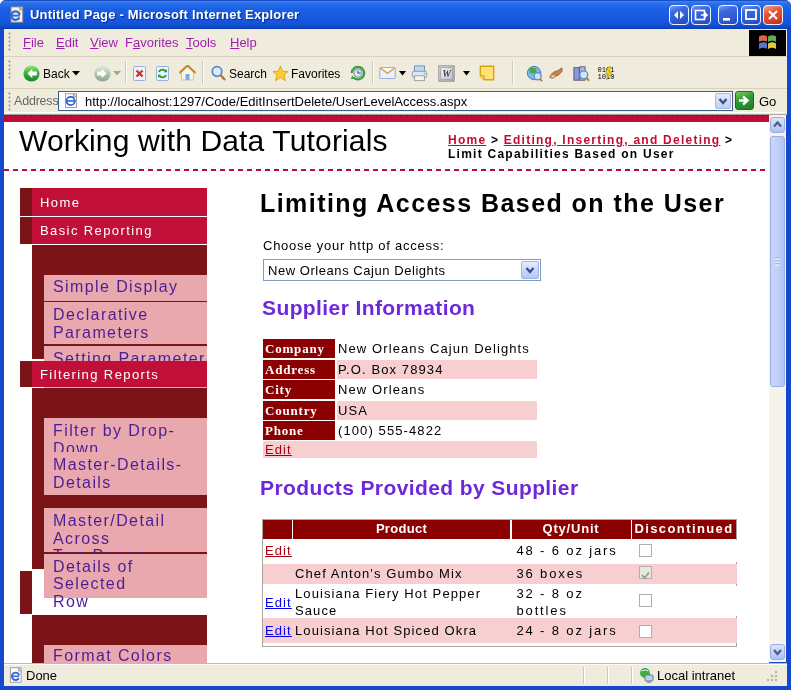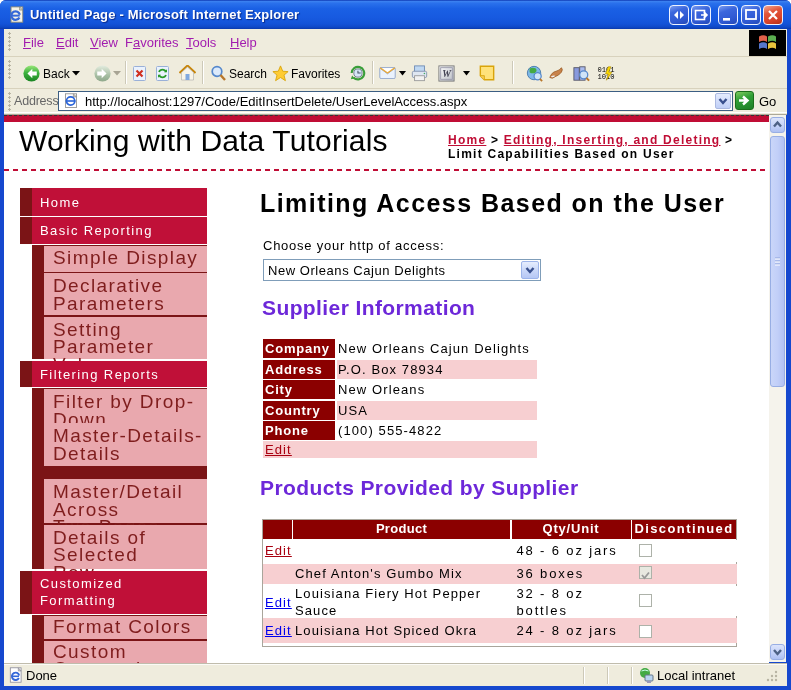--- a/index.html
+++ b/index.html
@@ -38,31 +38,31 @@
 #content{position:absolute;left:4px;top:115px;width:765px;height:548px;background:#fff;overflow:hidden;}
 #redbar{position:absolute;left:0;top:0;width:765px;height:7px;background:#C00D35;border-top:1px dashed #333;box-sizing:border-box;}
 #sitetitle{position:absolute;left:15px;top:9px;font-size:30px;color:#000;letter-spacing:0.15px;}
 #crumb{position:absolute;left:444px;top:19px;font-size:12px;font-weight:bold;color:#000;line-height:13.8px;letter-spacing:1.25px;}
 #crumb a{color:#C00D35;}
 #dashline{position:absolute;left:0;top:54px;width:765px;height:2px;background:repeating-linear-gradient(90deg,#C00D35 0px,#C00D35 5px,transparent 5px,transparent 9px);}
 
 .m-dark{position:absolute;background:#7B1416;}
 .m-top{position:absolute;left:28px;width:175px;background:#C01038;color:#fff;font-size:13px;letter-spacing:1.4px;}
 .m-top span{position:absolute;left:8px;line-height:17.5px;}
-.m-sub{position:absolute;left:40px;width:163px;background:#E9A8AE;color:#7f1d1d;font-size:19px;letter-spacing:1.4px;}
+.m-sub{position:absolute;left:40px;width:163px;background:#E9A8AE;color:#4c1d95;font-size:16px;letter-spacing:1.4px;margin-top:29px;}
 .m-sub span{position:absolute;left:9px;line-height:17.5px;}
 
 #h1{position:absolute;left:256px;top:74px;font-size:25px;font-weight:bold;color:#000;letter-spacing:1.45px;}
 #choose{position:absolute;left:259px;top:123px;font-size:13px;letter-spacing:0.75px;color:#000;}
 #select{position:absolute;left:259px;top:144px;width:278px;height:22px;background:#fff;border:1px solid #7F9DB9;box-sizing:border-box;}
 #select .txt{position:absolute;left:4px;top:3px;font-size:13px;letter-spacing:0.55px;}
 #select .btn{position:absolute;right:1px;top:1px;width:18px;height:18px;border-radius:2px;background:linear-gradient(180deg,#E6EDFE 0%,#CBD8F9 50%,#B6C7F5 100%);border:1px solid #9DB4EA;box-sizing:border-box;}
 .h2{position:absolute;font-size:21px;font-weight:bold;color:#6d28d9;letter-spacing:0.4px;}
 
-.sh{position:absolute;left:259px;width:72px;height:19px;background:#8B0000;color:#fff;font-weight:bold;font-size:13px;letter-spacing:0.2px;}
+.sh{position:absolute;left:259px;width:72px;height:19px;background:#8B0000;color:#fff;font-weight:bold;font-size:13px;letter-spacing:0.2px;font-family:Liberation Serif, serif;}
 .sh span{position:absolute;left:2px;top:2px;letter-spacing:0.8px;}
 .sv{position:absolute;left:333px;width:200px;height:19px;font-size:13px;letter-spacing:1.1px;color:#000;}
 .sv span{position:absolute;left:1px;top:2px;}
 .pinkbg{background:#F7CFD1;}
 
 .pt{position:absolute;font-size:13px;letter-spacing:1.1px;color:#000;}
 a.edit-v{color:#A90010;}
 a.edit-b{color:#0000EE;}
 .chk{position:absolute;width:13px;height:13px;border:1px solid #ADB2A9;background:#fff;box-sizing:border-box;}
 
@@ -314,23 +314,20 @@
         <span style="top:4px;">Master-Details-<br>Details</span>
       </div>
  <div class="m-sub" style="top:364px;height:44px;">
         <span style="top:4px;">Master/Detail Across<br>Two Pages</span>
       </div>
  <div class="m-sub" style="top:409.5px;height:44px;">
         <span style="top:4px;">Details of Selected<br>Row</span>
       </div>
 
  <div class="m-dark" style="left:16px;top:455.5px;width:12px;height:43px;"></div>
- <div class="m-top" style="top:455.5px;height:43px;">
-        <span style="top:4px;">Customized<br>Formatting</span>
-      </div>
 
  <div class="m-sub" style="top:500.5px;height:23px;">
         <span style="top:2px;">Format Colors</span>
       </div>
  <div class="m-sub" style="top:525.5px;height:23px;">
         <span style="top:2px;">Custom Content in a</span>
       </div>
 
  <div id="h1">Limiting Access Based on the User</div>
  <div id="choose">Choose your http of access:</div>

